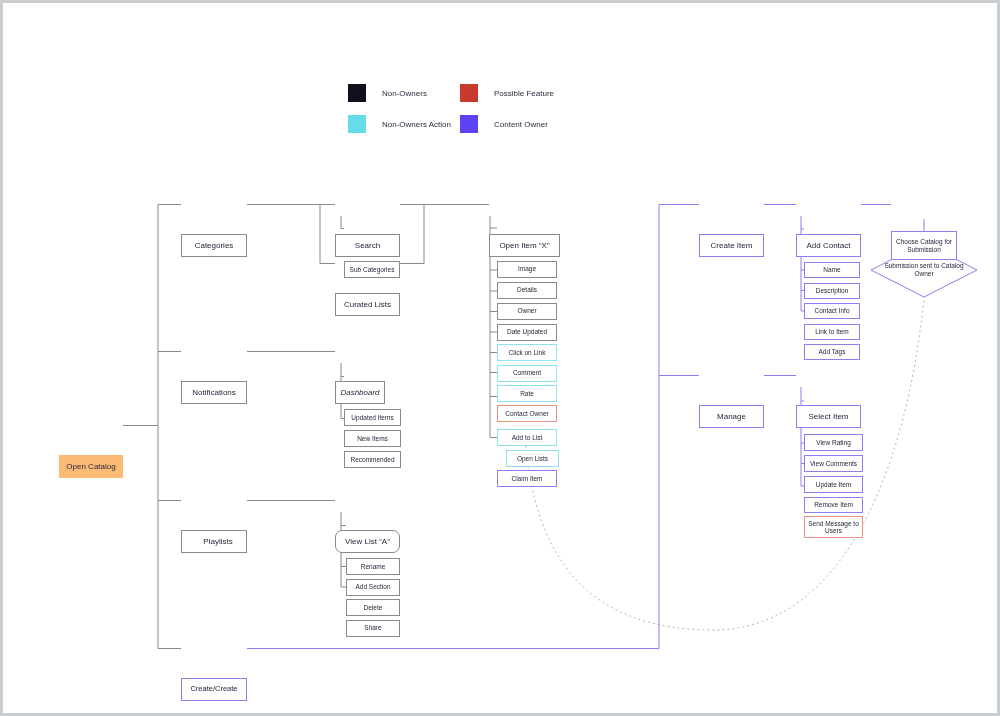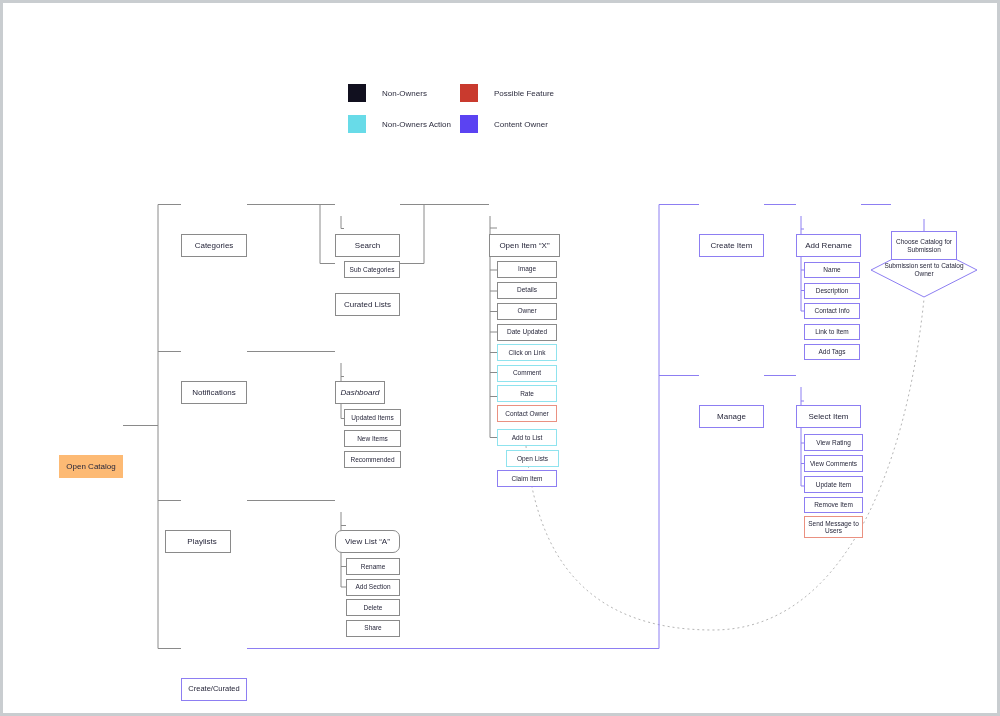--- a/index.html
+++ b/index.html
@@ -78,22 +78,22 @@
     <span class="legend-label">Non-Owners Action</span>
   </div>
   <div class="legend-row" style="left:457px;top:112px;">
     <span class="swatch" style="background-color: rgb(91, 67, 242);"></span>
     <span class="legend-label">Content Owner</span>
   </div>
 
   <div class="box lg fill-cyan" style="left:56px;top:411px;width:64px;height:23px;">Open Catalog</div>
   <div class="box lg" style="left:178px;top:190px;width:66px;height:23px;">Categories</div>
   <div class="box lg" style="left:178px;top:337px;width:66px;height:23px;">Notifications</div>
-  <div class="box lg" style="left:162px;top:486px;width:66px;height:23px;padding-left:8px;">Playlists</div>
-  <div class="box b-purple" style="left:178px;top:634px;width:66px;height:23px;font-size:7.5px;">Create/Curated</div>
+  <div class="box lg" style="left:178px;top:486px;width:66px;height:23px;padding-left:8px;">Playlists</div>
+  <div class="box b-purple" style="left:178px;top:634px;width:66px;height:23px;font-size:7.5px;">Create/Create</div>
 
   <div class="box lg" style="left:332px;top:190px;width:65px;height:23px;">Search</div>
   <div class="box sm" style="left:341px;top:217px;width:56px;height:17px;">Sub Categories</div>
   <div class="box lg" style="left:332px;top:249px;width:65px;height:23px;">Curated Lists</div>
 
   <div class="box lg" style="left:486px;top:190px;width:71px;height:23px;">Open Item “X”</div>
   <div class="box sm" style="left:494px;top:216.5px;width:60px;height:17px;">Image</div>
   <div class="box sm" style="left:494px;top:237.5px;width:60px;height:17px;">Details</div>
   <div class="box sm" style="left:494px;top:258.5px;width:60px;height:17px;">Owner</div>
   <div class="box sm" style="left:494px;top:279.5px;width:60px;height:17px;">Date Updated</div>
@@ -110,21 +110,21 @@
   <div class="box sm" style="left:341px;top:386px;width:57px;height:17px;">New Items</div>
   <div class="box sm" style="left:341px;top:407px;width:57px;height:17px;">Recommended</div>
 
   <div class="box lg" style="left:332px;top:486px;width:65px;height:23px;border-radius:7px;">View List “A”</div>
   <div class="box sm" style="left:343px;top:514px;width:54px;height:17px;">Rename</div>
   <div class="box sm" style="left:343px;top:534.5px;width:54px;height:17px;">Add Section</div>
   <div class="box sm" style="left:343px;top:555px;width:54px;height:17px;">Delete</div>
   <div class="box sm" style="left:343px;top:575.5px;width:54px;height:17px;">Share</div>
 
   <div class="box lg b-purple" style="left:696px;top:190px;width:65px;height:23px;">Create Item</div>
-  <div class="box lg b-purple" style="left:793px;top:190px;width:65px;height:23px;">Add Rename</div>
+  <div class="box lg b-purple" style="left:793px;top:190px;width:65px;height:23px;">Add Contact</div>
   <div class="box sm b-purple" style="left:888px;top:187px;width:66px;height:29px;">Choose Catalog for Submission</div>
   <div class="box sm b-purple" style="left:801px;top:218px;width:56px;height:16px;">Name</div>
   <div class="box sm b-purple" style="left:801px;top:238.5px;width:56px;height:16px;">Description</div>
   <div class="box sm b-purple" style="left:801px;top:259px;width:56px;height:16px;">Contact Info</div>
   <div class="box sm b-purple" style="left:801px;top:279.5px;width:56px;height:16px;">Link to Item</div>
   <div class="box sm b-purple" style="left:801px;top:300px;width:56px;height:16px;">Add Tags</div>
   <div class="diamond-label">Submission sent to Catalog Owner</div>
 
   <div class="box lg b-purple" style="left:696px;top:361px;width:65px;height:23px;">Manage</div>
   <div class="box lg b-purple" style="left:793px;top:361px;width:65px;height:23px;">Select Item</div>

